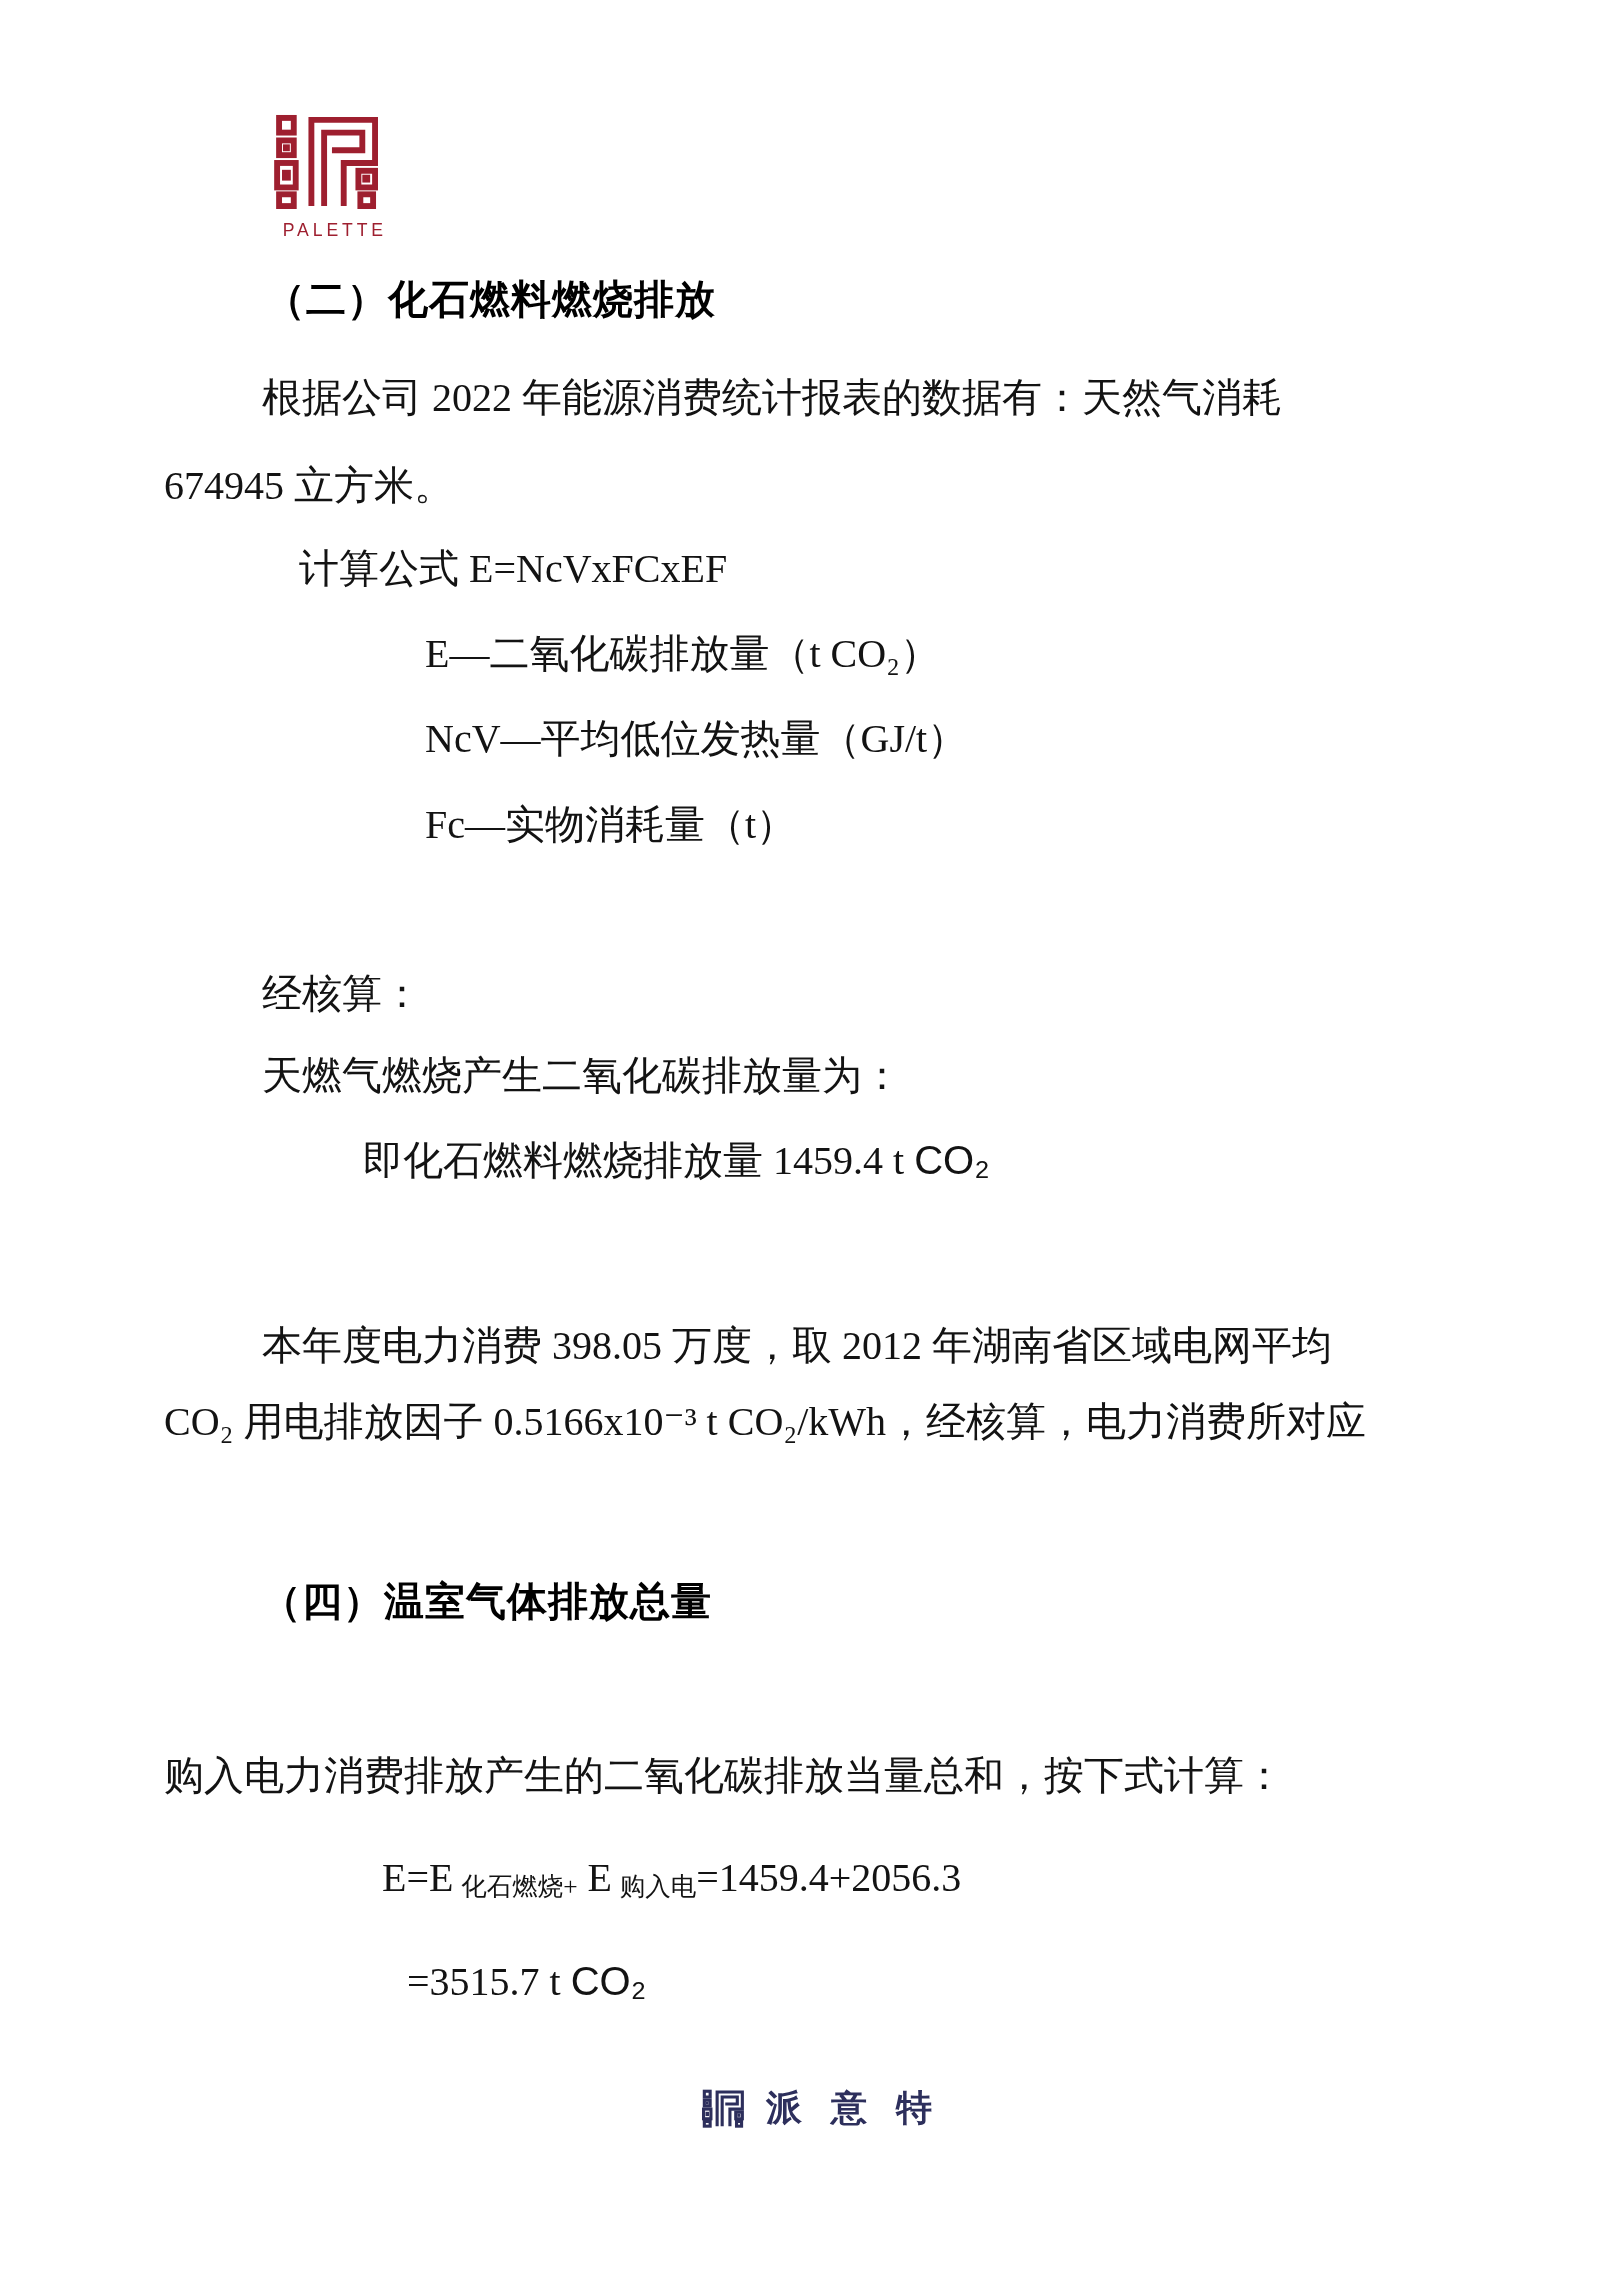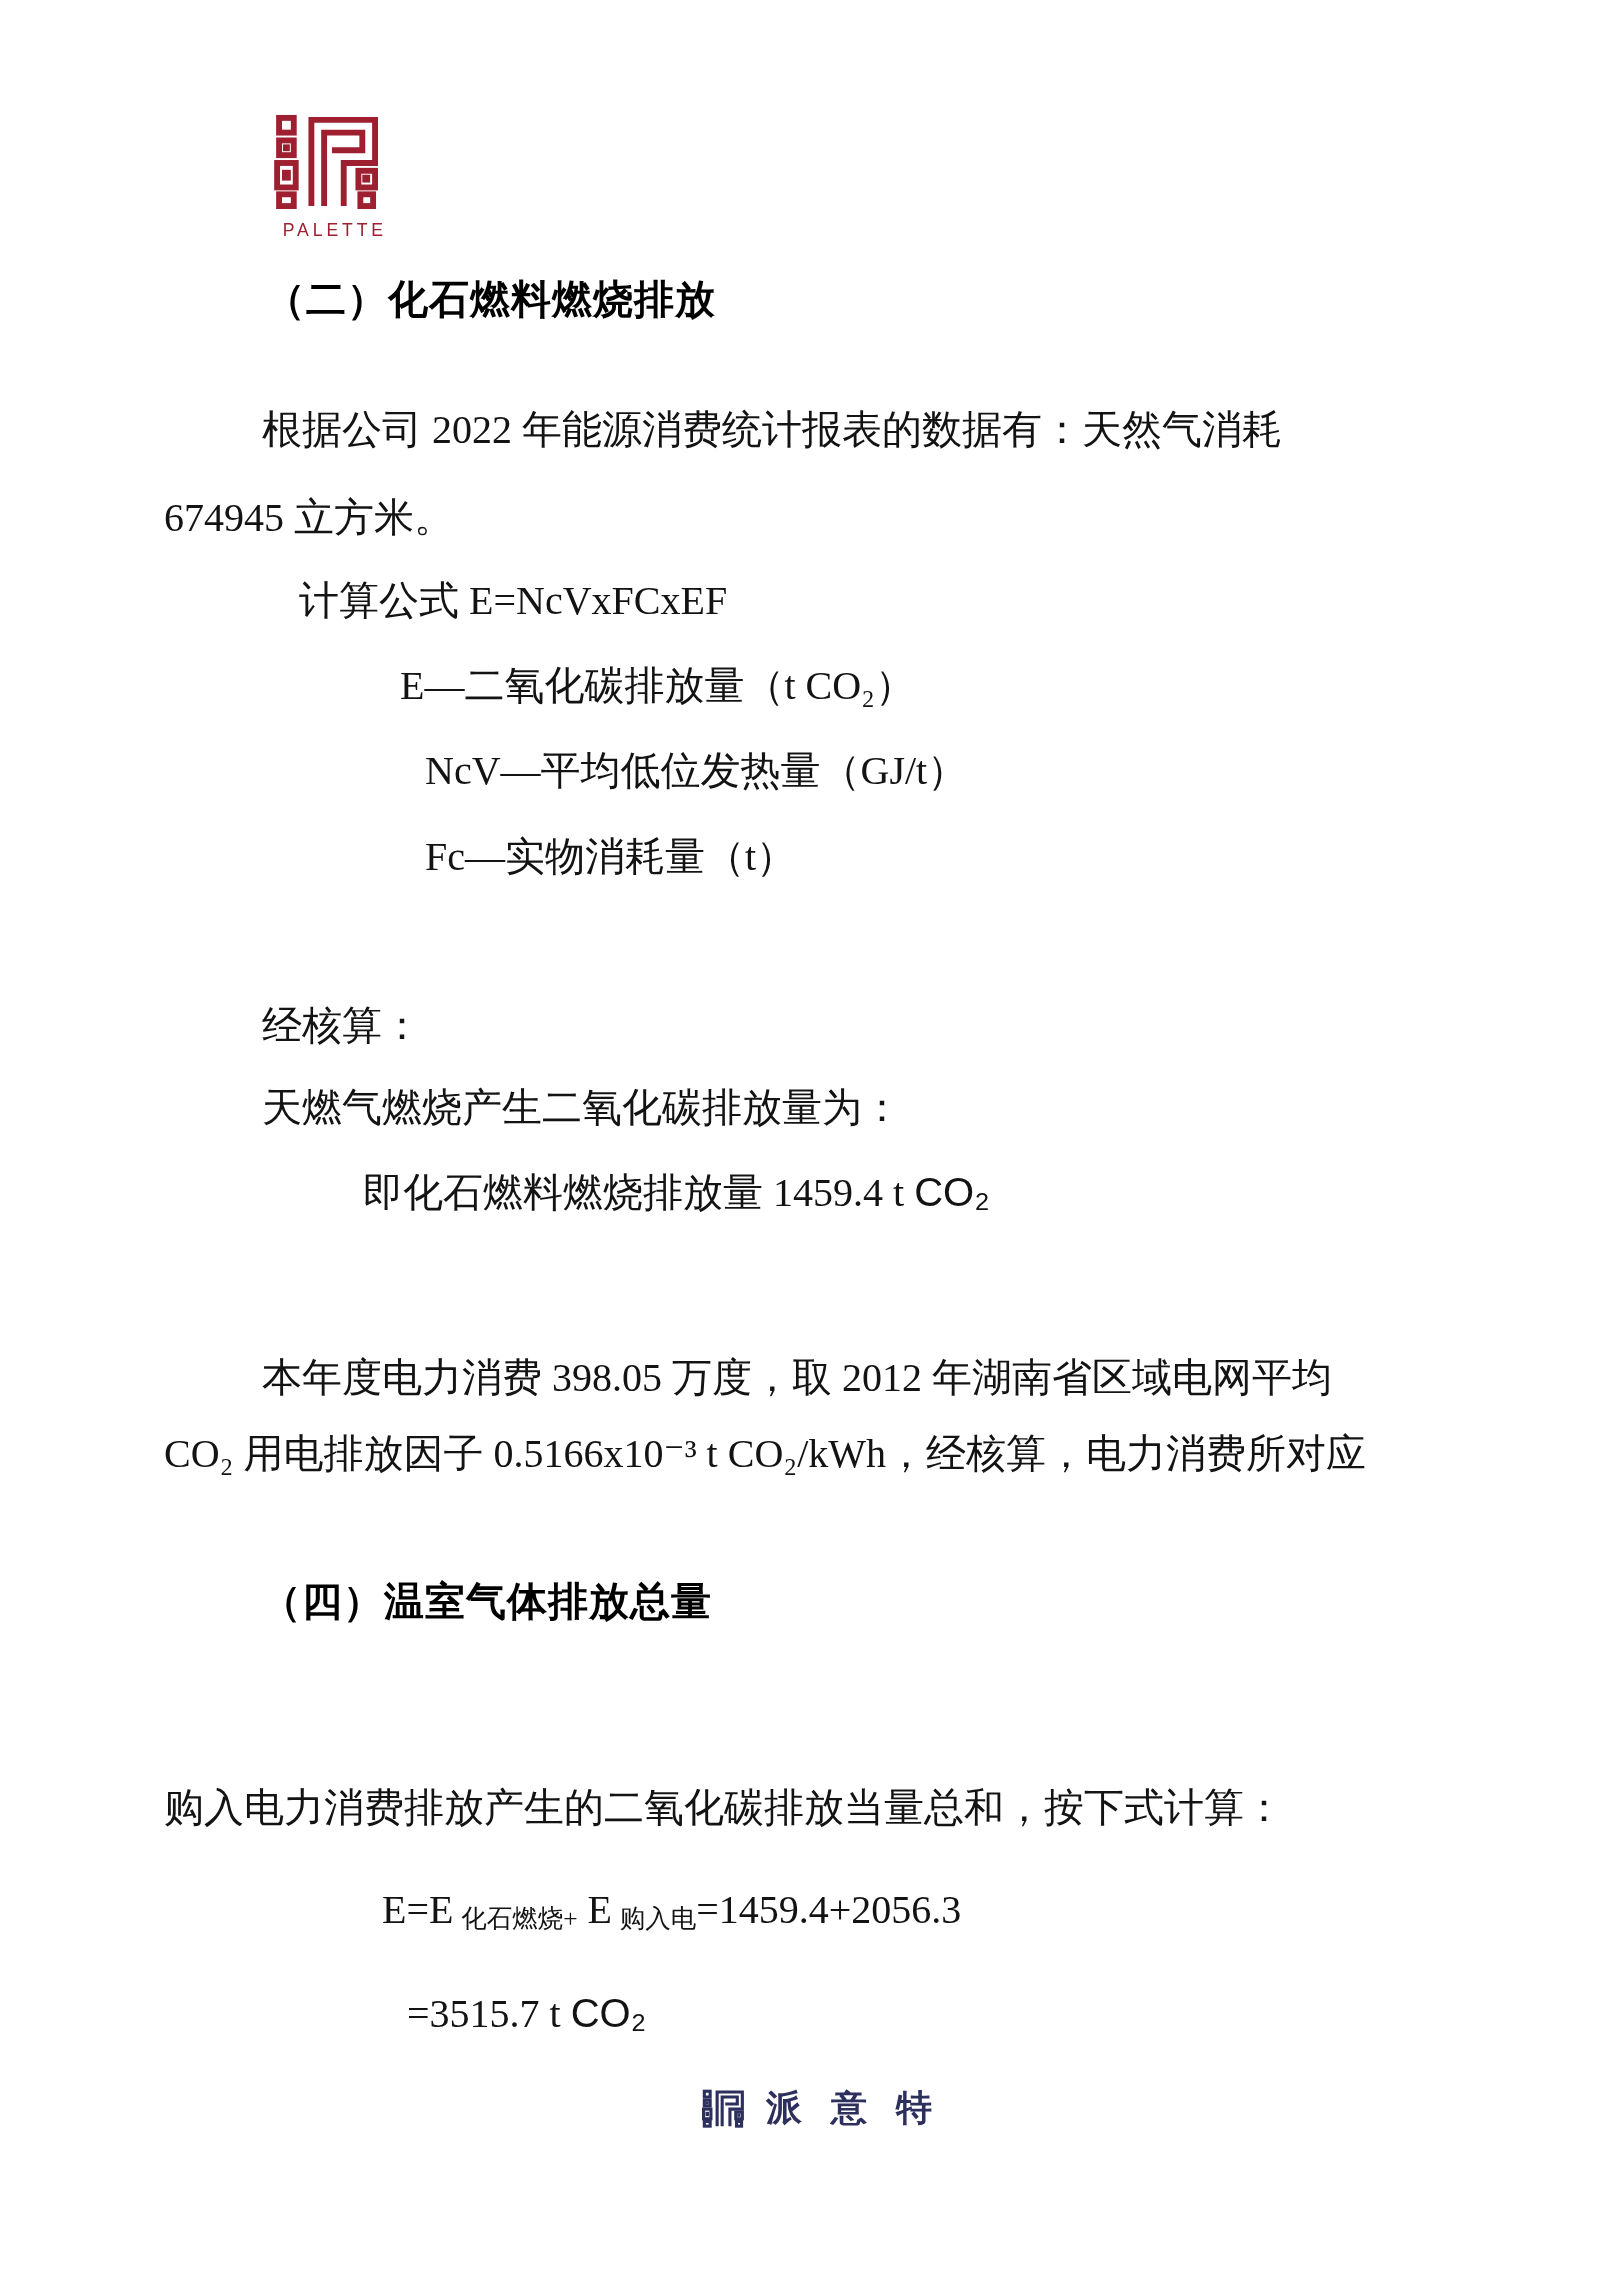--- a/index.html
+++ b/index.html
@@ -12,21 +12,20 @@
     font-family:"Liberation Serif","DejaVu Serif",serif;
   }
   
   .t{
     position:absolute;
     font-family:"Liberation Serif","DejaVu Serif",serif;
     font-size:40px;
     color:#131313;
     white-space:nowrap;
     line-height:1.15;
-    margin-top:32px;
   }
   
   .h{
     position:absolute;
     font-family:"Liberation Sans","DejaVu Sans",sans-serif;
     font-size:40px;
     font-weight:700;
     color:#000000;
     white-space:nowrap;
     letter-spacing:1px;
@@ -99,21 +98,21 @@
         <rect x="91" y="62" width="8" height="8"></rect>
       </g>
     </svg>
     <span class="brand">PALETTE</span>
   </div>
 
   <div class="h" style="left:265px;top:272px">（二）化石燃料燃烧排放</div>
   <div class="t" style="left:262px;top:375px">根据公司 2022 年能源消费统计报表的数据有：天然气消耗</div>
   <div class="t" style="left:164px;top:463px">674945 立方米。</div>
   <div class="t" style="left:299px;top:546px">计算公式 E=NcVxFCxEF</div>
-  <div class="t" style="left:400px;top:631px">E—二氧化碳排放量（t CO₂）</div>
+  <div class="t" style="left:425px;top:631px">E—二氧化碳排放量（t CO₂）</div>
   <div class="t" style="left:425px;top:802px">Fc—实物消耗量（t）</div>
   <div class="t" style="left:425px;top:716px">NcV—平均低位发热量（GJ/t）</div>
   <div class="t" style="left:262px;top:971px">经核算：</div>
   <div class="t" style="left:262px;top:1053px">天燃气燃烧产生二氧化碳排放量为：</div>
   <div class="t" style="left:363px;top:1137px"><span>即化石燃料燃烧排放量 1459.4 t </span><span class="co2">CO₂</span></div>
 
   <div class="t" style="left:262px;top:1323px">本年度电力消费 398.05 万度，取 2012 年湖南省区域电网平均</div>
   <div class="t" style="left:164px;top:1399px">CO₂ 用电排放因子 0.5166x10⁻³ t CO₂/kWh，经核算，电力消费所对应</div>
 
   <div class="h" style="left:261px;top:1574px">（四）温室气体排放总量</div>

